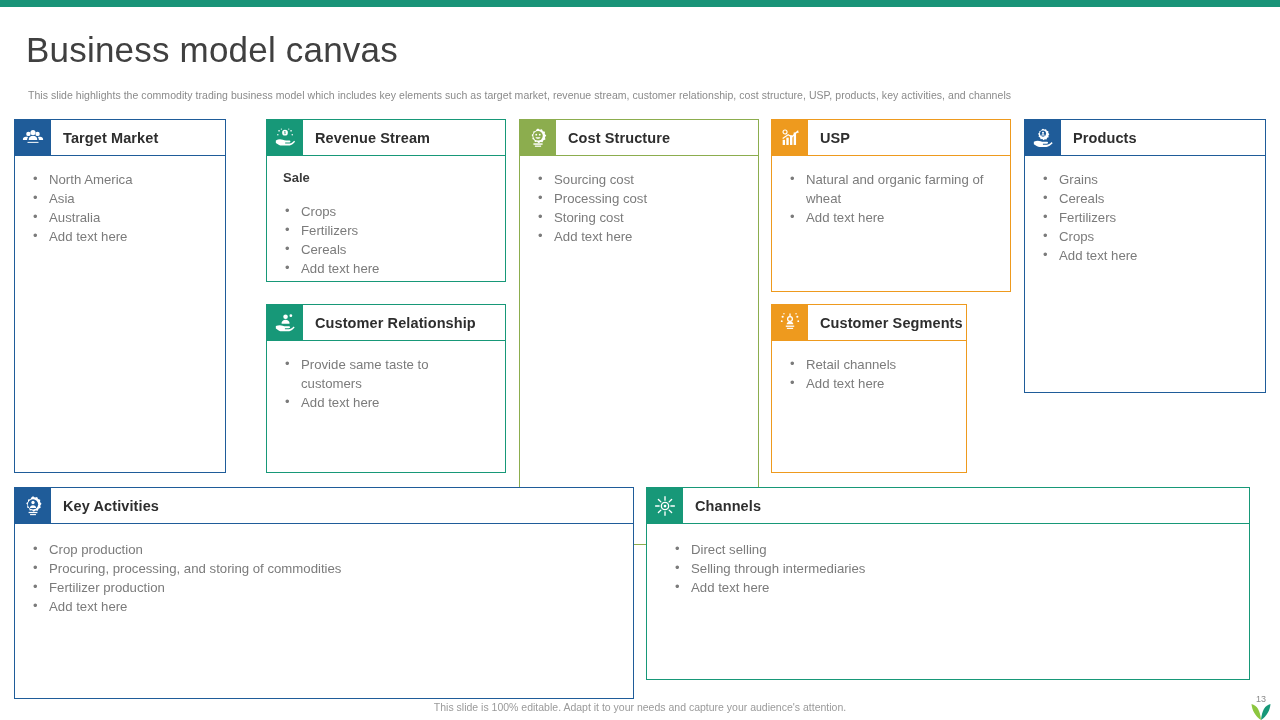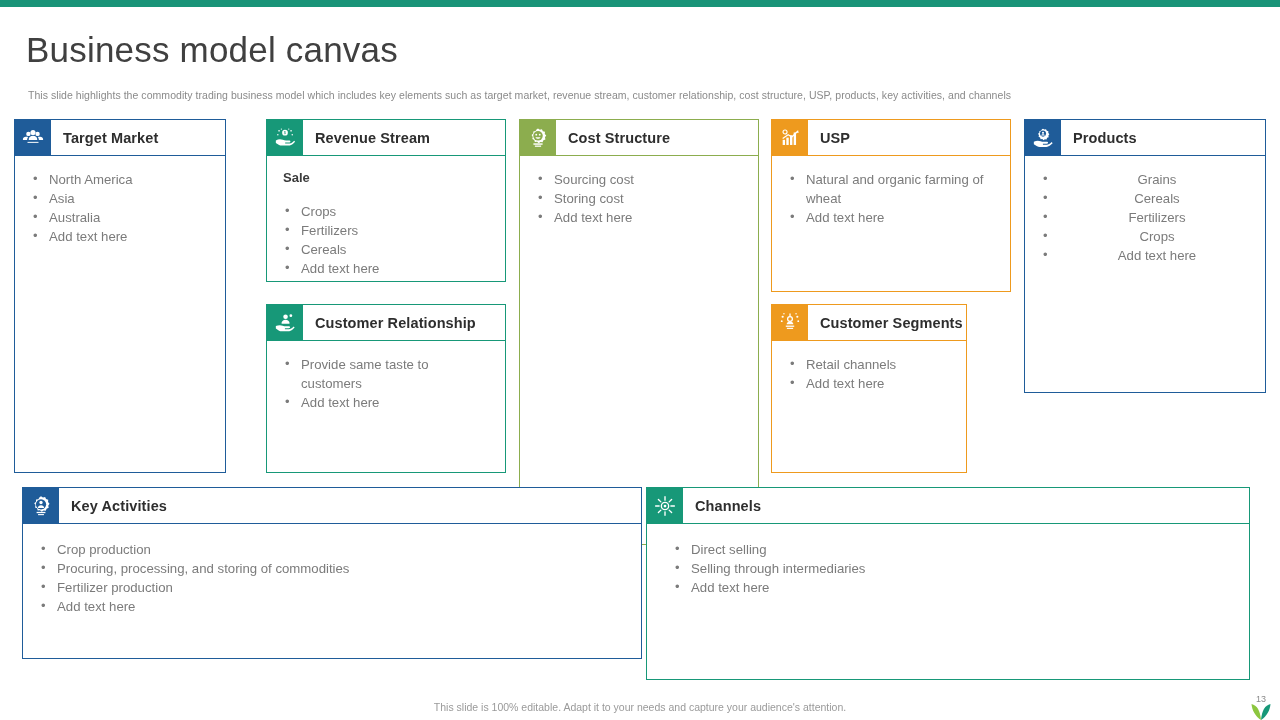--- a/index.html
+++ b/index.html
@@ -244,20 +244,21 @@
           <path d="M9.2 11.2c.7 1.1 1.7 1.7 2.8 1.7s2.1-.6 2.8-1.7z" fill="#ffffff"></path>
           <path d="M7 17.8h10v1.6H7z"></path>
           <path d="M8.6 20.2h6.8v1.4H8.6z"></path>
         </svg>
       </div>
       <div class="card-title">Cost Structure</div>
     </div>
     <div class="card-body">
       <ul class="bullets">
         <li>Sourcing cost</li>
+        <li>Processing cost</li>
         <li>Storing cost</li>
         <li>Add text here</li>
       </ul>
     </div>
   </div>
 
   <div class="card c-orange" style="left:757px; top:0px; width:240px; height:173px;">
     <div class="card-head">
       <div class="card-icon">
         <svg width="22" height="22" viewBox="0 0 24 24" fill="#ffffff">
@@ -300,21 +301,21 @@
       <div class="card-title">Customer Segments</div>
     </div>
     <div class="card-body">
       <ul class="bullets">
         <li>Retail channels</li>
         <li>Add text here</li>
       </ul>
     </div>
   </div>
 
-  <div class="card c-blue" style="left:1010px; top:0px; width:242px; height:274px;text-align:center;">
+  <div class="card c-blue" style="left:1010px; top:0px; width:242px; height:274px;">
     <div class="card-head">
       <div class="card-icon">
         <svg width="22" height="22" viewBox="0 0 24 24" fill="#ffffff">
           <path d="M12 1.8l1.5 1 1.8-.4.8 1.7 1.8.5-.2 1.8 1.2 1.4-1 1.5.3 1.8-1.7.7-.7 1.7-1.8-.2-1.4 1.1-1.4-1.2-1.8.1-.6-1.8-1.6-.8.4-1.8-1-1.5 1.4-1.2.1-1.9 1.8-.3 1-1.5z"></path>
           <circle cx="12" cy="7.2" r="3.3" fill="#1f5c99"></circle>
           <circle cx="12" cy="6.4" r="1.1" fill="#ffffff"></circle>
           <path d="M9.8 9.3c.5-1 1.3-1.5 2.2-1.5s1.7.5 2.2 1.5z" fill="#ffffff"></path>
           <path d="M2 16c2.6-1.2 5-1.4 7.4-.5 1.2.4 2.3.7 3.5.7h3.2c.8 0 1.4.4 1.4 1s-.6 1-1.4 1h-4.2v1.1h4.5c1.3 0 2.4-.5 3.3-1.3l1.8-1.6 1 1.2-2.2 2.1c-1.4 1.3-3 2-4.8 2H8.3c-1 0-1.9-.2-2.8-.6L2 18.7z"></path>
         </svg>
       </div>
@@ -324,21 +325,21 @@
       <ul class="bullets">
         <li>Grains</li>
         <li>Cereals</li>
         <li>Fertilizers</li>
         <li>Crops</li>
         <li>Add text here</li>
       </ul>
     </div>
   </div>
 
-  <div class="card c-blue" style="left:8px; top:368px; width:620px; height:172px;">
+  <div class="card c-blue" style="left:0px; top:368px; width:620px; height:212px;">
     <div class="card-head">
       <div class="card-icon">
         <svg width="22" height="22" viewBox="0 0 24 24" fill="#ffffff">
           <path d="M12 1.4l2.1 1.3 2.4-.5 1 2.2 2.4.8-.2 2.5 1.6 1.9-1.4 2 .5 2.4-2.3.9-.9 2.3-2.4-.3-2 1.5-1.9-1.7-2.5.2-.7-2.4-2.2-1 .5-2.4-1.4-2.1 1.9-1.6.1-2.5 2.5-.4 1.3-2.1z"></path>
           <circle cx="12" cy="10.1" r="5.6" fill="#1f5c99"></circle>
           <circle cx="12" cy="8.2" r="1.8" fill="#ffffff"></circle>
           <path d="M8.5 14.2c0-1.9 1.6-3.1 3.5-3.1s3.5 1.2 3.5 3.1z" fill="#ffffff"></path>
           <path d="M7.2 18.4h9.6v1.4H7.2z"></path>
           <path d="M8.8 20.8h6.4v1.2H8.8z"></path>
         </svg>

